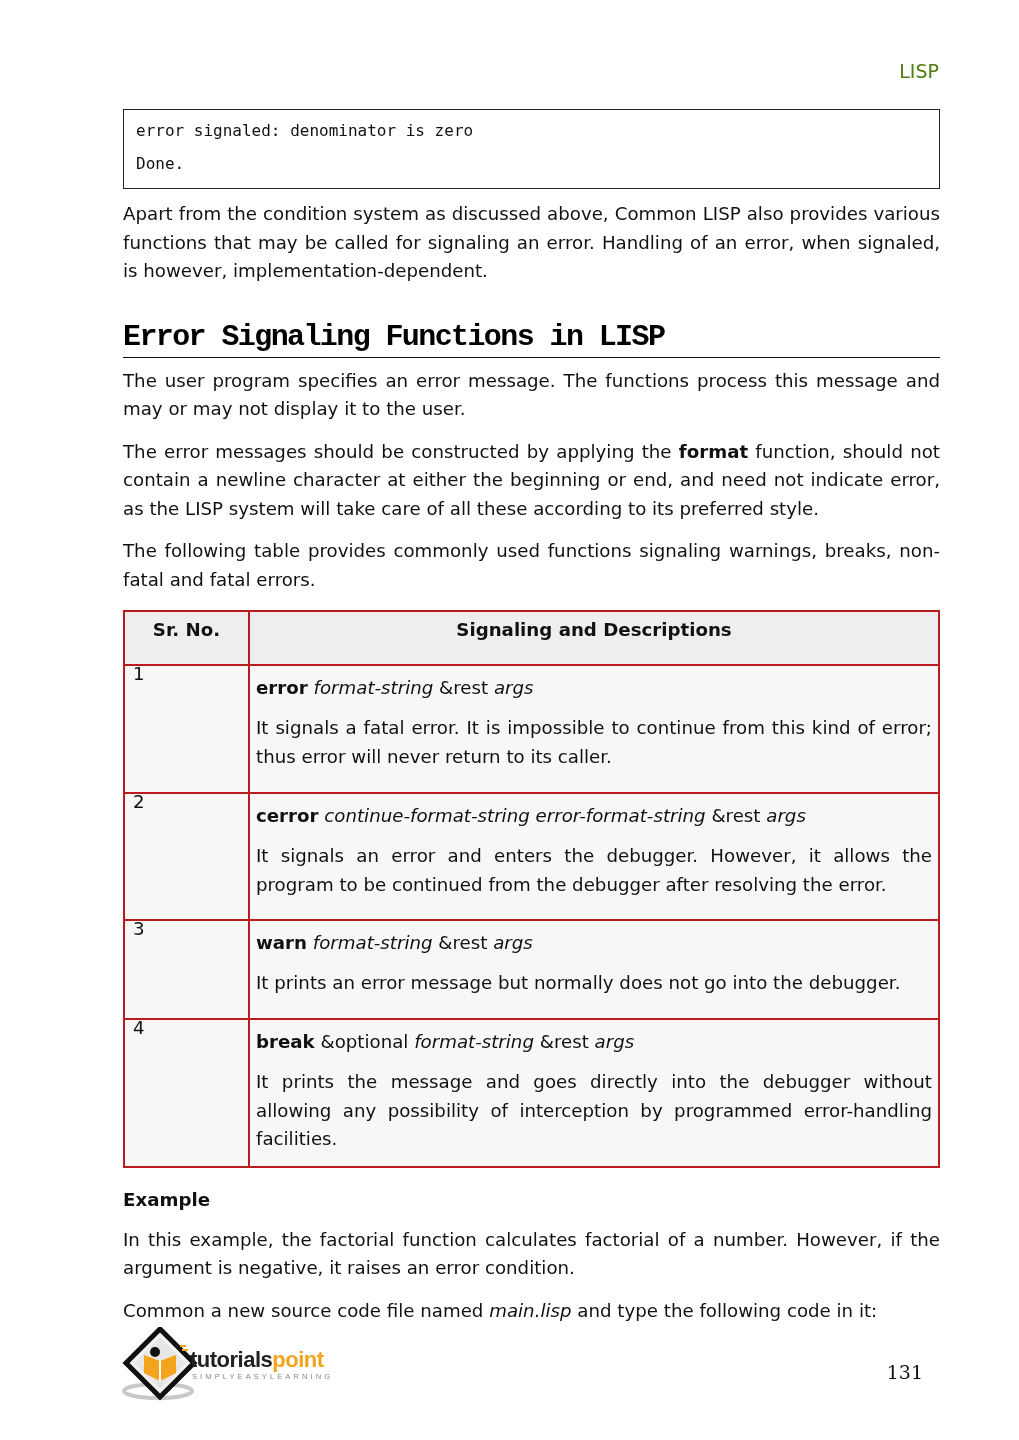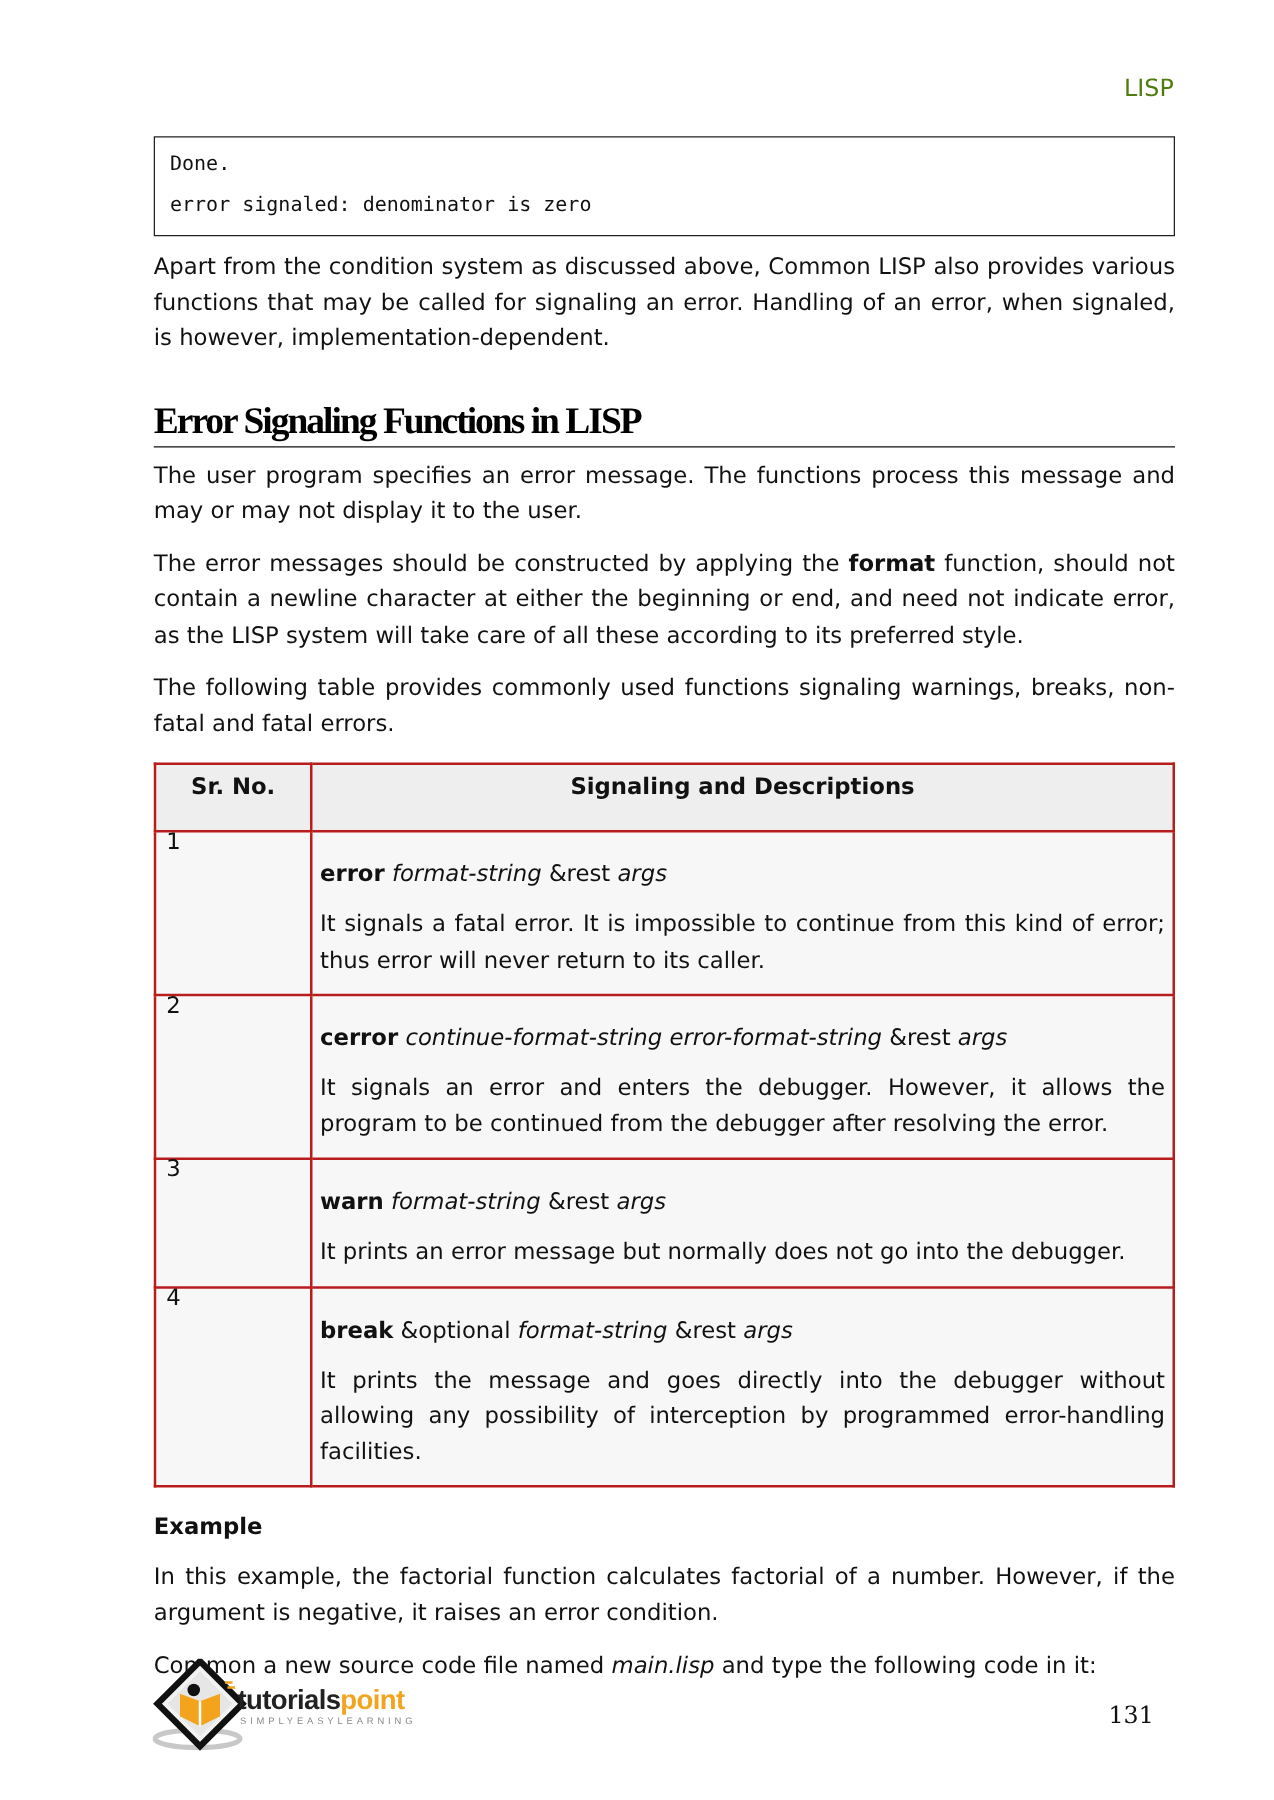--- a/index.html
+++ b/index.html
@@ -20,21 +20,21 @@
     box-sizing: border-box; height: 80px;
   }
   .code-line { line-height: 17px; margin: 2px 0 16px 0; white-space: pre; }
   .code-line:last-child { margin-bottom: 0; }
   p.body {
     font-size: 18.2px; line-height: 28.5px; margin: 0; text-align: justify;
     color: #111;
   }
   .para1 { margin-top: 11px !important; }
   h1.section {
-    font-family: Liberation Serif, serif; font-weight: bold;
+    font-family: Liberation Mono, monospace; font-weight: bold;
     font-size: 30px; letter-spacing: -1.6px; margin: 34px 0 0 0;
     padding-bottom: 3px; border-bottom: 1.5px solid #111; line-height: 34px;
     color: #000;
   }
   .p-gap { margin-top: 14px !important; }
   .p-first { margin-top: 9px !important; }
   table.fn-table {
     width: 817px; border-collapse: collapse; margin-top: 16px;
     font-size: 18.2px; color: #111;
   }
@@ -42,21 +42,21 @@
     border: 2px solid #b91c1c; vertical-align: top;
   }
   table.fn-table th {
     background: #eeeeee; font-weight: bold; height: 54px; box-sizing: border-box;
     padding: 6px 6px 0 6px; text-align: center; line-height: 24px;
   }
   table.fn-table td { background: #f7f7f7; }
   td.num { width: 107px; padding: 0 8px; vertical-align: middle; }
   td.num span { display: block; position: relative; top: -3px; }
   td.desc { padding: 6px 6px 12px 6px; }
-  .sig { line-height: 24px; margin: 16px 0 14px 0; }
+  .sig { line-height: 24px; margin: 4px 0 14px 0; }
   .sig b { font-weight: bold; }
   .sig i { font-style: italic; }
   .dtext { line-height: 28.5px; margin: 0; text-align: justify; }
   .example-label {
     font-weight: bold; font-size: 18.2px; margin-top: 20px; line-height: 24px;
   }
   .footer-logo { position: absolute; left: 122px; top: 1327px; width: 250px; height: 75px; }
   .page-number { position: absolute; right: 96px; top: 1361px; font-size: 19px; color: #111; font-family: "DejaVu Serif", serif; margin-left: 45px; }
   .logo-text-main {
     position: absolute; left: 68px; top: 20px; font-family: "Liberation Sans", sans-serif;
@@ -70,22 +70,22 @@
   }
 </style>
 </head>
 <body>
 
 <div class="page-header">LISP</div>
 
 <div class="content">
 
   <div class="code-box">
+    <div class="code-line">error signaled: denominator is zero</div>
     <div class="code-line">Done.</div>
-    <div class="code-line">error signaled: denominator is zero</div>
   </div>
 
   <p class="body para1">Apart from the condition system as discussed above, Common LISP also provides various functions that may be called for signaling an error. Handling of an error, when signaled, is however, implementation-dependent.</p>
 
   <h1 class="section">Error Signaling Functions in LISP</h1>
 
   <p class="body p-first">The user program specifies an error message. The functions process this message and may or may not display it to the user.</p>
 
   <p class="body p-gap"><span>The error messages should be constructed by applying the </span><b>format</b><span> function, should not contain a newline character at either the beginning or end, and need not indicate error, as the LISP system will take care of all these according to its preferred style.</span></p>
 

